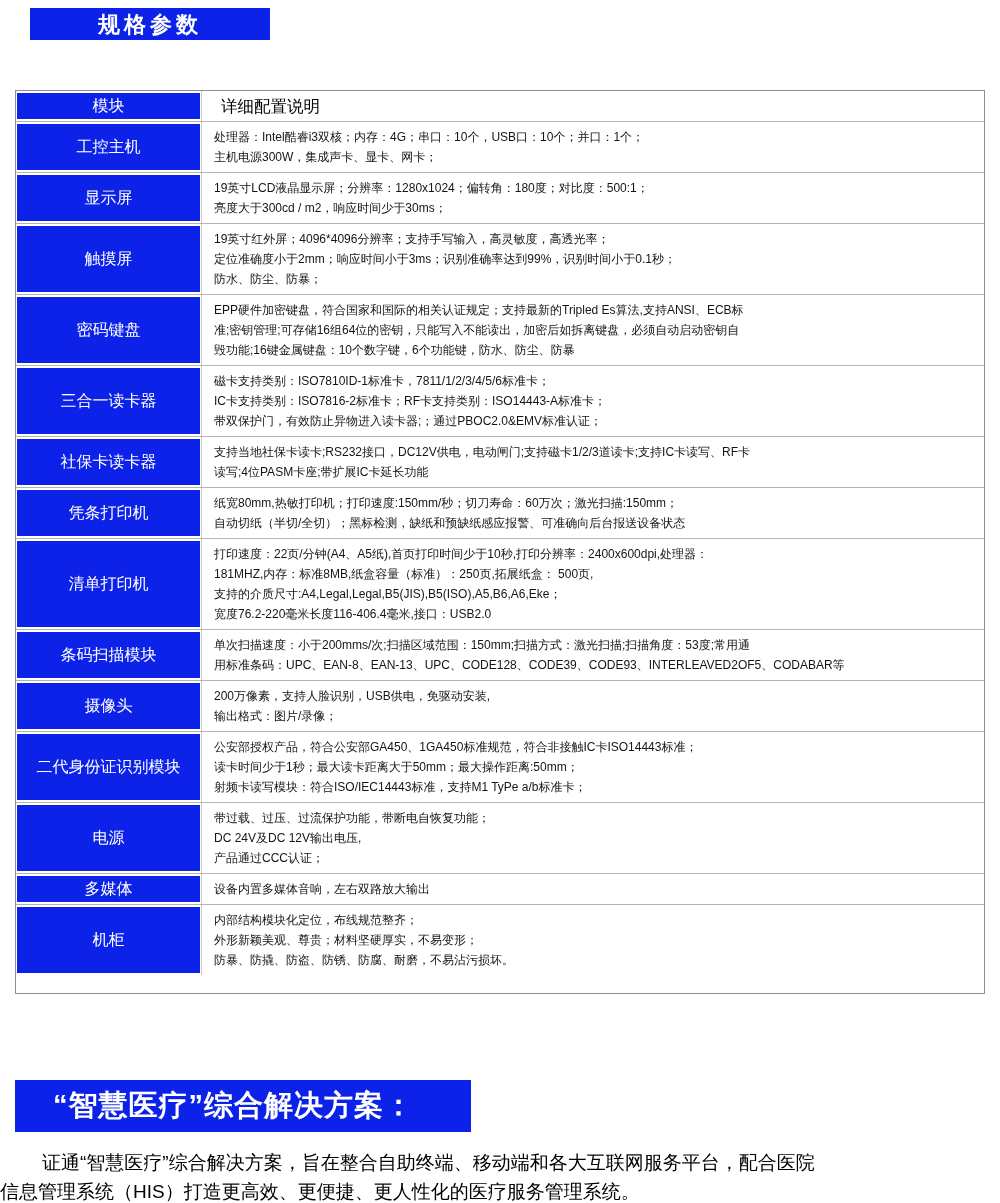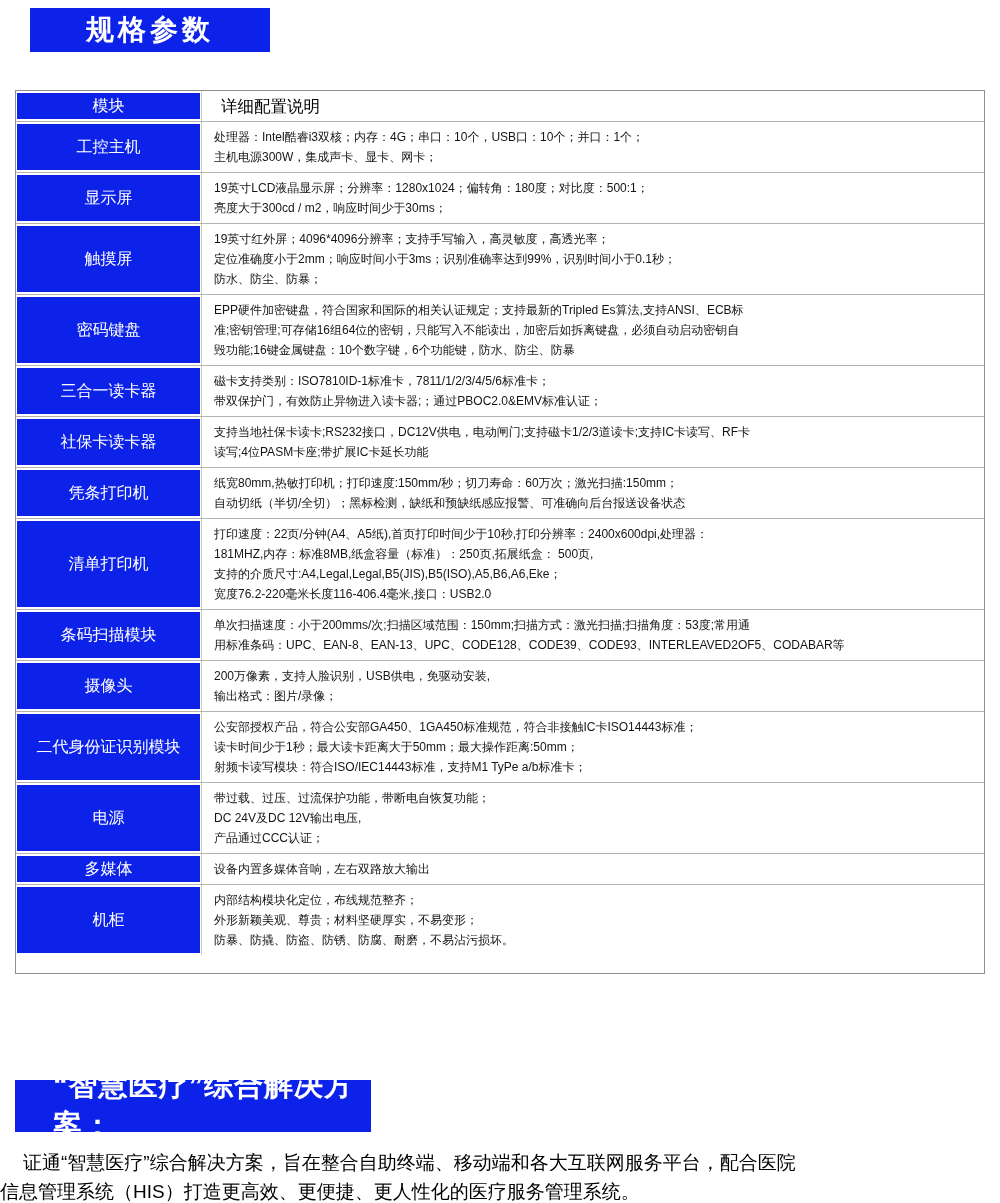--- a/index.html
+++ b/index.html
@@ -10,24 +10,25 @@
     -webkit-font-smoothing:antialiased;
   }
   .title-bar{
     background:var(--accent,#0c22e9);
     color:#ffffff;
     font-weight:bold;
     display:flex;align-items:center;
   }
   .top-title{
     position:absolute;left:30px;top:8px;
-    width:240px;height:44px;
-    font-size:28px;
+    width:240px;height:32px;
+    font-size:22px;
     justify-content:center;
     letter-spacing:4px;
+    align-items:flex-end;
   }
   .spec-table{
     position:absolute;left:15px;top:90px;width:968px;
     border:1px solid #8f8f8f;
     background:#ffffff;
   }
   .spec-row{
     display:grid;
     grid-template-columns:185px 1fr;
     border-bottom:1px solid #b3b3b3;
@@ -50,31 +51,31 @@
     line-height:20px;
     color:#141414;
     display:flex;flex-direction:column;justify-content:center;
     border-left:1px solid #c9c9c9;
   }
   .desc-line{white-space:nowrap;}
   .header-row .desc-cell{font-size:16.5px;color:#000;padding-left:19px;}
   .filler-row{height:18px;background:#fff;}
   .bottom-title{
     position:absolute;left:15px;top:1080px;
-    width:356px;height:52px;
+    width:456px;height:52px;
     font-size:29px;
     padding-left:38px;box-sizing:border-box;
     letter-spacing:1px;
   }
   .closing-paragraph{
     position:absolute;left:0px;top:1148px;width:1000px;
     font-size:19px;line-height:29px;color:#000;
   }
   .closing-paragraph .para-line{white-space:nowrap;}
-  .closing-paragraph .para-line.first{padding-left:23px;}
+  .closing-paragraph .para-line.first{padding-left:42px;}
 </style>
 </head>
 <body style="--accent: #0c22e9;">
 
 <div class="title-bar top-title">
   <span>规格参数</span>
 </div>
 
 <div class="spec-table">
   <div class="spec-row header-row">
@@ -111,20 +112,21 @@
         <div class="desc-cell">
           <div class="desc-line">EPP硬件加密键盘，符合国家和国际的相关认证规定；支持最新的Tripled Es算法,支持ANSI、ECB标</div>
           <div class="desc-line">准;密钥管理;可存储16组64位的密钥，只能写入不能读出，加密后如拆离键盘，必须自动启动密钥自</div>
           <div class="desc-line">毁功能;16键金属键盘：10个数字键，6个功能键，防水、防尘、防暴</div>
         </div>
       </div>
       <div class="spec-row">
         <div class="module-cell">三合一读卡器</div>
         <div class="desc-cell">
           <div class="desc-line">磁卡支持类别：ISO7810ID-1标准卡，7811/1/2/3/4/5/6标准卡；</div>
+          <div class="desc-line">IC卡支持类别：ISO7816-2标准卡；RF卡支持类别：ISO14443-A标准卡；</div>
           <div class="desc-line">带双保护门，有效防止异物进入读卡器;；通过PBOC2.0&amp;EMV标准认证；</div>
         </div>
       </div>
       <div class="spec-row">
         <div class="module-cell">社保卡读卡器</div>
         <div class="desc-cell">
           <div class="desc-line">支持当地社保卡读卡;RS232接口，DC12V供电，电动闸门;支持磁卡1/2/3道读卡;支持IC卡读写、RF卡</div>
           <div class="desc-line">读写;4位PASM卡座;带扩展IC卡延长功能</div>
         </div>
       </div>

